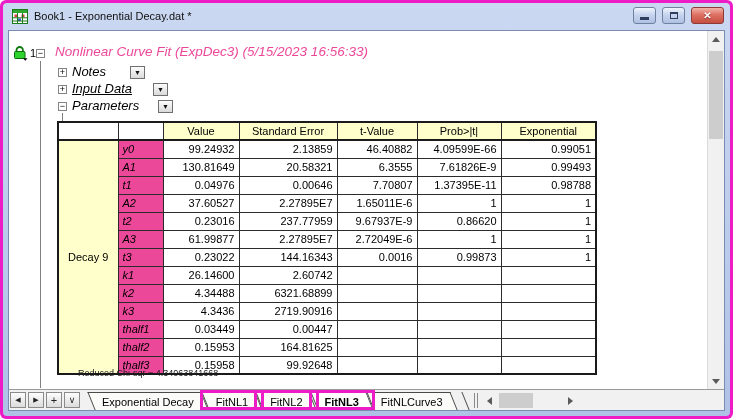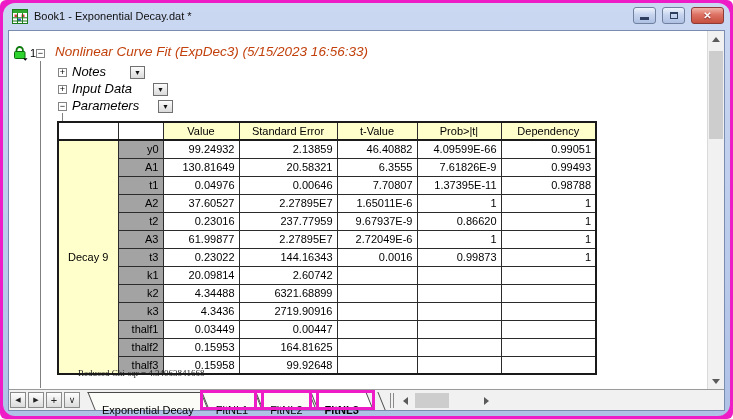--- a/index.html
+++ b/index.html
@@ -1,18 +1,18 @@
 <!DOCTYPE html>
 <html><head>
 <meta charset="utf-8">
 <style>
   * { box-sizing: border-box; margin: 0; padding: 0; }
   html,body { width:733px; height:419px; background:#ffffff; font-family:"Liberation Sans",sans-serif; }
   .frame { position:absolute; left:0; top:0; width:733px; height:419px; background:#ED1CC7; border-radius:6px; }
-  .win { position:absolute; inset:3px; background:linear-gradient(#CBD8F2,#AFC2E6); border-radius:12px; overflow:hidden; }
+  .win { position:absolute; inset:3px; background:linear-gradient(#CBD8F2,#AFC2E6); border-radius:4px; overflow:hidden; }
 
   
   .titlebar { position:absolute; left:0; right:0; top:0; height:26px; display:flex; align-items:center; }
   .win-icon { margin-left:9px; width:16px; height:15px; flex:0 0 auto; }
   .win-title { margin-left:6px; font-size:11px; color:#101010; white-space:nowrap; }
   .win-btns { position:absolute; right:6px; top:4px; display:flex; gap:6px; }
   .wbtn { width:23px; height:17px; border:1px solid #70819F; border-radius:3px;
           background:linear-gradient(#EFF5FD,#C7D4EE 45%,#AEC1E3); display:flex; align-items:center; justify-content:center; }
   .wbtn.close { width:33px; background:linear-gradient(#F2B4AA,#DD7163 45%,#C6503F); border-color:#8E3B37; color:#fff;
                 font-size:10px; font-weight:bold; text-shadow:0 1px 1px #7a2020; }
@@ -25,53 +25,53 @@
 
   .treeline { position:absolute; width:0; border-left:1px solid #808080; }
   .tl1 { left:31px; top:30px; height:327px; }
   .tl2 { left:53px; top:82px; height:260px; }
 
   .lock { position:absolute; left:3px; top:14px; }
   .node-num { position:absolute; left:21px; top:16px; font-size:11px; color:#000; }
   .toggle { position:absolute; width:9px; height:9px; border:1px solid #848484; background:#fff;
             font-size:9px; line-height:7px; text-align:center; color:#000; }
   .node-toggle { left:27px; top:18px; }
-  .node-title { position:absolute; left:46px; top:13px; font-size:13.5px; font-style:italic; color:#c2410c; white-space:nowrap; }
+  .node-title { position:absolute; left:46px; top:13px; font-size:13.5px; font-style:italic; color:#ec4899; white-space:nowrap; }
 
   .section-toggle { left:49px; }
   .sec-label { position:absolute; left:63px; font-size:13px; font-style:italic; color:#000; white-space:nowrap; }
   .dd-btn { position:absolute; width:15px; height:13px; background:linear-gradient(#FCFCFC,#DADADA); border:1px solid #707070;
             font-size:7px; line-height:11px; text-align:center; color:#111; }
 
   
   table.params { position:absolute; left:48px; top:90px; border-collapse:collapse; table-layout:fixed; width:538px;
                  font-size:11px; color:#000; border:2px solid #1a1a1a; }
   table.params th, table.params td { border:1px solid #2b2b2b; height:18px; padding:0 4px; overflow:hidden; white-space:nowrap; }
   table.params thead th { background:#FFFFCC; text-align:center; font-weight:normal; border-bottom:2px solid #1a1a1a; }
   table.params thead th.corner { background:#fff; }
   td.group-cell { background:#FFFFCC; text-align:center; vertical-align:middle; }
-  td.param-cell { background:#a3a3a3; text-align:right; }
+  td.param-cell { background:#ec4899; text-align:left;font-style:italic; }
   td.data-cell { background:#fff; text-align:right; }
 
-  .chi { position:absolute; left:69px; top:337px; font-size:9px; color:#1a1a1a; white-space:nowrap;font-family:Liberation Serif, serif; }
+  .chi { position:absolute; left:69px; top:337px; font-size:9px; color:#1a1a1a; white-space:nowrap; }
 
   
   .vscroll { position:absolute; right:0; top:0; width:17px; bottom:21px; background:#F1F1F1; border-left:1px solid #DADADA; }
   .varrow { position:absolute; left:0; width:16px; height:16px; display:flex; align-items:center; justify-content:center; }
   .tri-up { width:0;height:0;border-left:4px solid transparent;border-right:4px solid transparent;border-bottom:5px solid #5a5a5a; }
   .tri-down { width:0;height:0;border-left:4px solid transparent;border-right:4px solid transparent;border-top:5px solid #5a5a5a; }
   .vthumb { position:absolute; left:1px; width:14px; top:20px; height:88px; background:#CDCDCD; }
 
   
   .tabbar { position:absolute; left:0; right:0; bottom:0; height:21px; background:#F1F1F1; border-top:1px solid #9a9a9a;
             display:flex; align-items:flex-end; }
   .navbtn { width:16px; height:16px; margin:0 1px 2px 1px; background:linear-gradient(#FDFDFD,#DCDCDC); border:1px solid #8a8a8a;
             font-size:8px; line-height:14px; text-align:center; color:#222; flex:0 0 auto; }
   .tabs { display:flex; align-items:flex-end; height:20px; margin-left:10px; }
-  .tab { position:relative; height:18px; padding:8px 6px; flex:0 0 auto;text-align:right; }
+  .tab { position:relative; height:18px; padding:0 6px; flex:0 0 auto;text-align:right; }
   .tab::before { content:""; position:absolute; inset:0; background:#FBFBF8; border:1px solid #4a4a4a; border-bottom:none;
                  transform:skewX(22deg); }
   .tab-label { position:relative; z-index:1; font-size:11px; line-height:17px; color:#000; padding:0 5px; white-space:nowrap; }
   .tab.active .tab-label { font-weight:bold;margin-top:13px; }
   .tab.active::before { background:#ffffff; }
   .tab-highlight { position:absolute; left:-5px; right:-5px; top:-2px; bottom:0; border:3px solid #ED1CC7; z-index:2; pointer-events:none; }
   .tab-end { width:10px; height:18px; border-right:1px solid #4a4a4a; transform:skewX(22deg); margin-left:2px; }
   .splitter { width:4px; height:15px; margin:0 4px 2px 8px; border-left:1px solid #8a8a8a; border-right:1px solid #8a8a8a; flex:0 0 auto; }
   .hsbtn { width:15px; height:15px; margin-bottom:2px; display:flex; align-items:center; justify-content:center; flex:0 0 auto; }
   .tri-left { width:0;height:0;border-top:4px solid transparent;border-bottom:4px solid transparent;border-right:5px solid #5a5a5a; }
@@ -120,21 +120,21 @@
         </svg>
         <span class="node-num">1</span>
         <div class="toggle node-toggle">−</div>
         <div class="node-title">Nonlinear Curve Fit (ExpDec3) (5/15/2023 16:56:33)</div>
 
         <div class="toggle section-toggle" style="top:37px;">+</div>
         <div class="sec-label" style="top:33px;">Notes</div>
         <div class="dd-btn" style="left:121px; top:35px;">▼</div>
 
         <div class="toggle section-toggle" style="top:54px;">+</div>
-        <div class="sec-label" style="top:50px;">Input Data</div>
+        <div class="sec-label" style="top:50px;text-decoration:underline;">Input Data</div>
         <div class="dd-btn" style="left:144px; top:52px;">▼</div>
 
         <div class="toggle section-toggle" style="top:71px;">−</div>
         <div class="sec-label" style="top:67px;">Parameters</div>
         <div class="dd-btn" style="left:149px; top:69px;">▼</div>
 
         <table class="params">
           <colgroup>
             <col style="width:60px">
               <col style="width:45px">
@@ -145,21 +145,21 @@
               <col style="width:95px">
           </colgroup>
           <thead>
             <tr>
               <th class="corner"></th>
               <th class="corner"></th>
               <th>Value</th>
               <th>Standard Error</th>
               <th>t-Value</th>
               <th>Prob&gt;|t|</th>
-              <th>Dependency</th>
+              <th>Exponential</th>
             </tr>
           </thead>
           <tbody>
               <tr>
                 <td rowspan="13" class="group-cell">Decay 9</td>
                 <td class="param-cell">y0</td>
                 <td class="data-cell">99.24932</td>
                 <td class="data-cell">2.13859</td>
                 <td class="data-cell">46.40882</td>
                 <td class="data-cell">4.09599E-66</td>
@@ -208,21 +208,21 @@
               <tr>
                 <td class="param-cell">t3</td>
                 <td class="data-cell">0.23022</td>
                 <td class="data-cell">144.16343</td>
                 <td class="data-cell">0.0016</td>
                 <td class="data-cell">0.99873</td>
                 <td class="data-cell">1</td>
               </tr>
               <tr>
                 <td class="param-cell">k1</td>
-                <td class="data-cell">20.09814</td>
+                <td class="data-cell">26.14600</td>
                 <td class="data-cell">2.60742</td>
                 <td class="data-cell"></td>
                 <td class="data-cell"></td>
                 <td class="data-cell"></td>
               </tr>
               <tr>
                 <td class="param-cell">k2</td>
                 <td class="data-cell">4.34488</td>
                 <td class="data-cell">6321.68899</td>
                 <td class="data-cell"></td>
@@ -280,20 +280,21 @@
       <div class="tabbar">
         <div class="navbtn" style="font-size:7px;">◀</div>
         <div class="navbtn" style="font-size:7px;">▶</div>
         <div class="navbtn" style="font-size:11px;">+</div>
         <div class="navbtn" style="font-size:9px;">∨</div>
         <div class="tabs">
             <div class="tab"><span class="tab-label">Exponential Decay</span></div>
             <div class="tab"><span class="tab-label">FitNL1</span><div class="tab-highlight"></div></div>
             <div class="tab"><span class="tab-label">FitNL2</span><div class="tab-highlight"></div></div>
             <div class="tab active"><span class="tab-label">FitNL3</span><div class="tab-highlight"></div></div>
+            <div class="tab"><span class="tab-label">FitNLCurve3</span></div>
           </div>
         <div class="tab-end"></div>
         <div class="splitter"></div>
         <div class="hsbtn">
             <span class="tri-left"></span>
           </div>
         <div class="htrack">
             <div class="hthumb"></div>
           </div>
         <div class="hsbtn">

